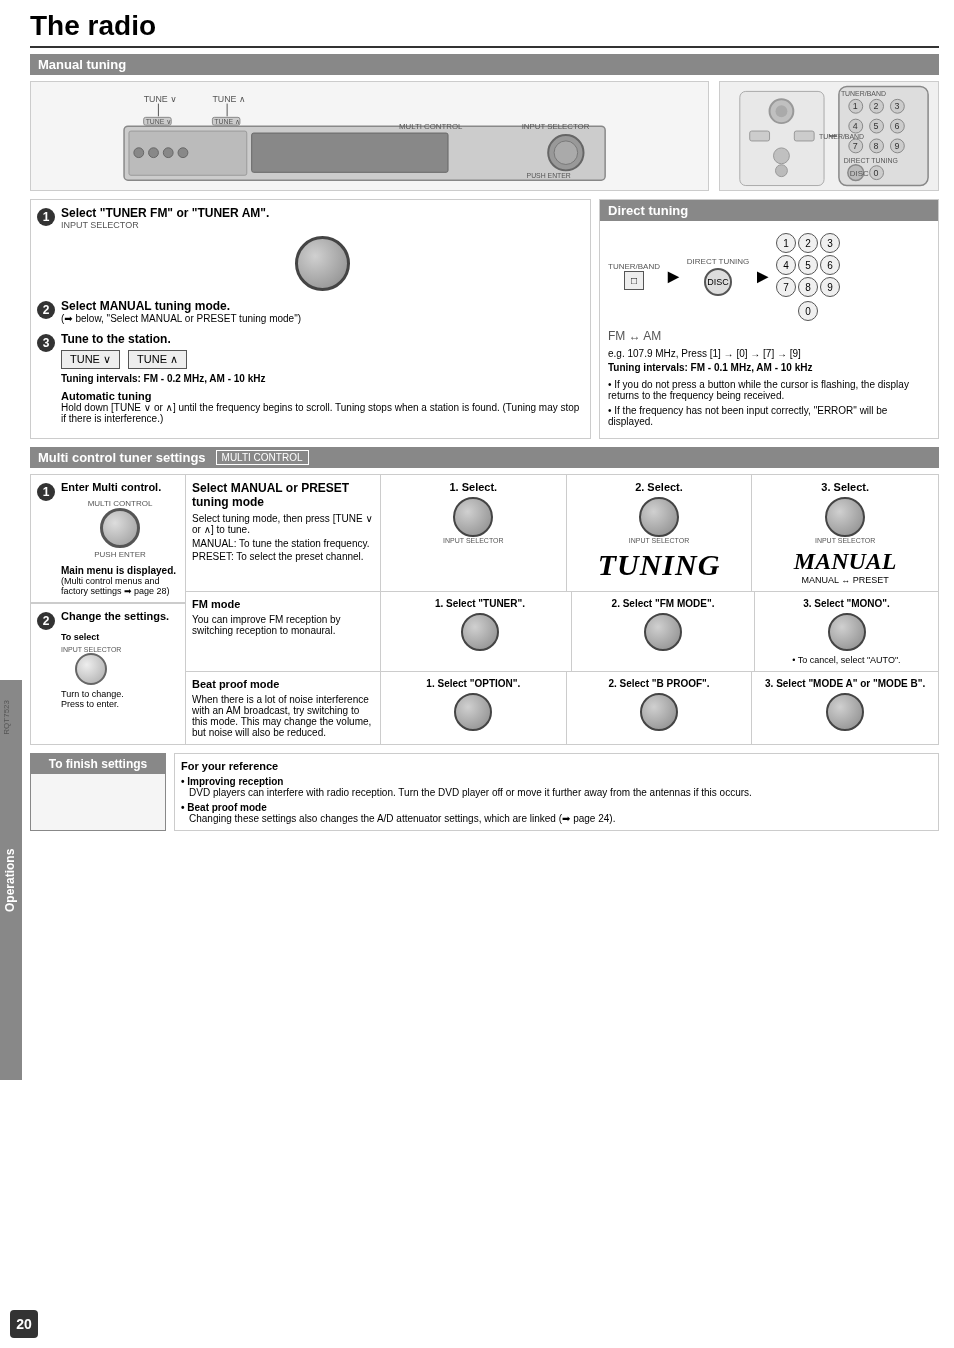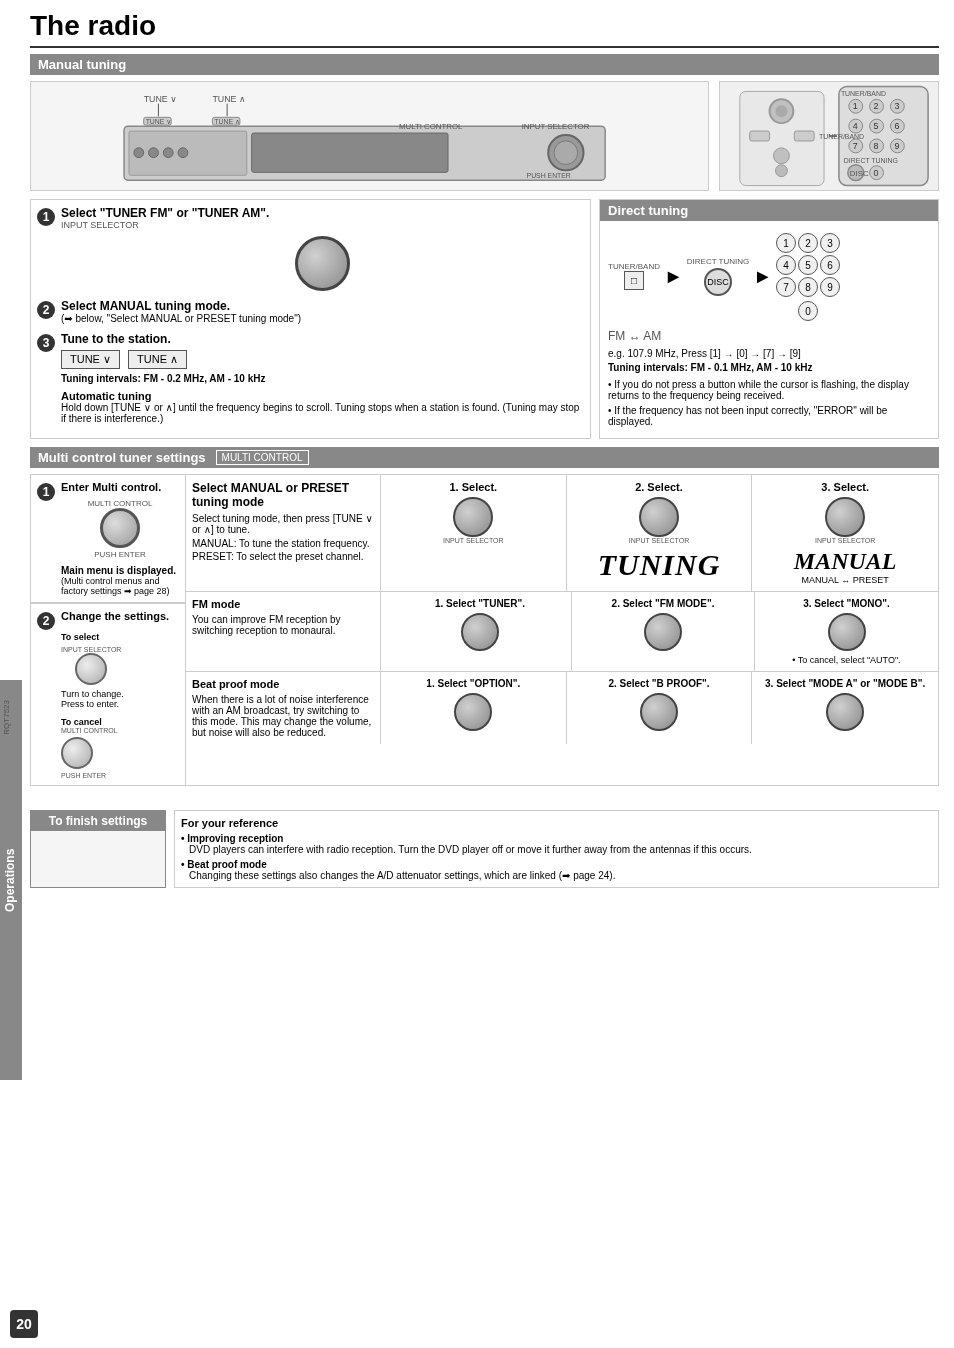--- a/index.html
+++ b/index.html
@@ -180,21 +180,21 @@
       display: flex;
       align-items: center;
       justify-content: center;
       font-size: 9px;
       background: #ddd;
       position: relative;
     }
 
     
     .multi-control-section {
-      margin-bottom: 24px;
+      margin-bottom: 8px;
     }
     .multi-header-row {
       display: flex;
       align-items: center;
       gap: 10px;
       background: #888;
       padding: 3px 8px;
       margin-bottom: 6px;
     }
     .multi-header-text {
@@ -538,26 +538,20 @@
               <div class="bold-text">To select</div>
               <div style="display:flex;align-items:center;gap:4px;margin:4px 0;">
                 <div style="display:flex;flex-direction:column;align-items:center;">
                   <div style="font-size:7px;color:#555;">INPUT SELECTOR</div>
                   <div class="knob-small" style="width:32px;height:32px;border-radius:50%;border:2px solid #666;background:radial-gradient(circle at 35% 35%, #eee, #aaa);display:inline-block;"></div>
                 </div>
               </div>
               <div>Turn to change.</div>
               <div>Press to enter.</div>
             </div>
-            <div style="margin-top:8px;font-size:9px;">
-              <div class="bold-text">To cancel</div>
-              <div style="font-size:7px;color:#555;">MULTI CONTROL</div>
-              <div class="knob-small" style="width:32px;height:32px;border-radius:50%;border:2px solid #666;background:radial-gradient(circle at 35% 35%, #eee, #aaa);display:block;margin:3px 0;"></div>
-              <div style="font-size:7px;color:#555;">PUSH ENTER</div>
-            </div>
           </div>
         </div>
       </div>
 
       <div style="flex:1;display:flex;flex-direction:column;">
 
         <div style="display:flex;border-bottom:1px solid #ccc;">
 
           <div style="width:195px;border-right:1px solid #ccc;padding:6px;">
             <div style="font-weight:bold;font-size:12px;">Select MANUAL or PRESET tuning mode</div>

